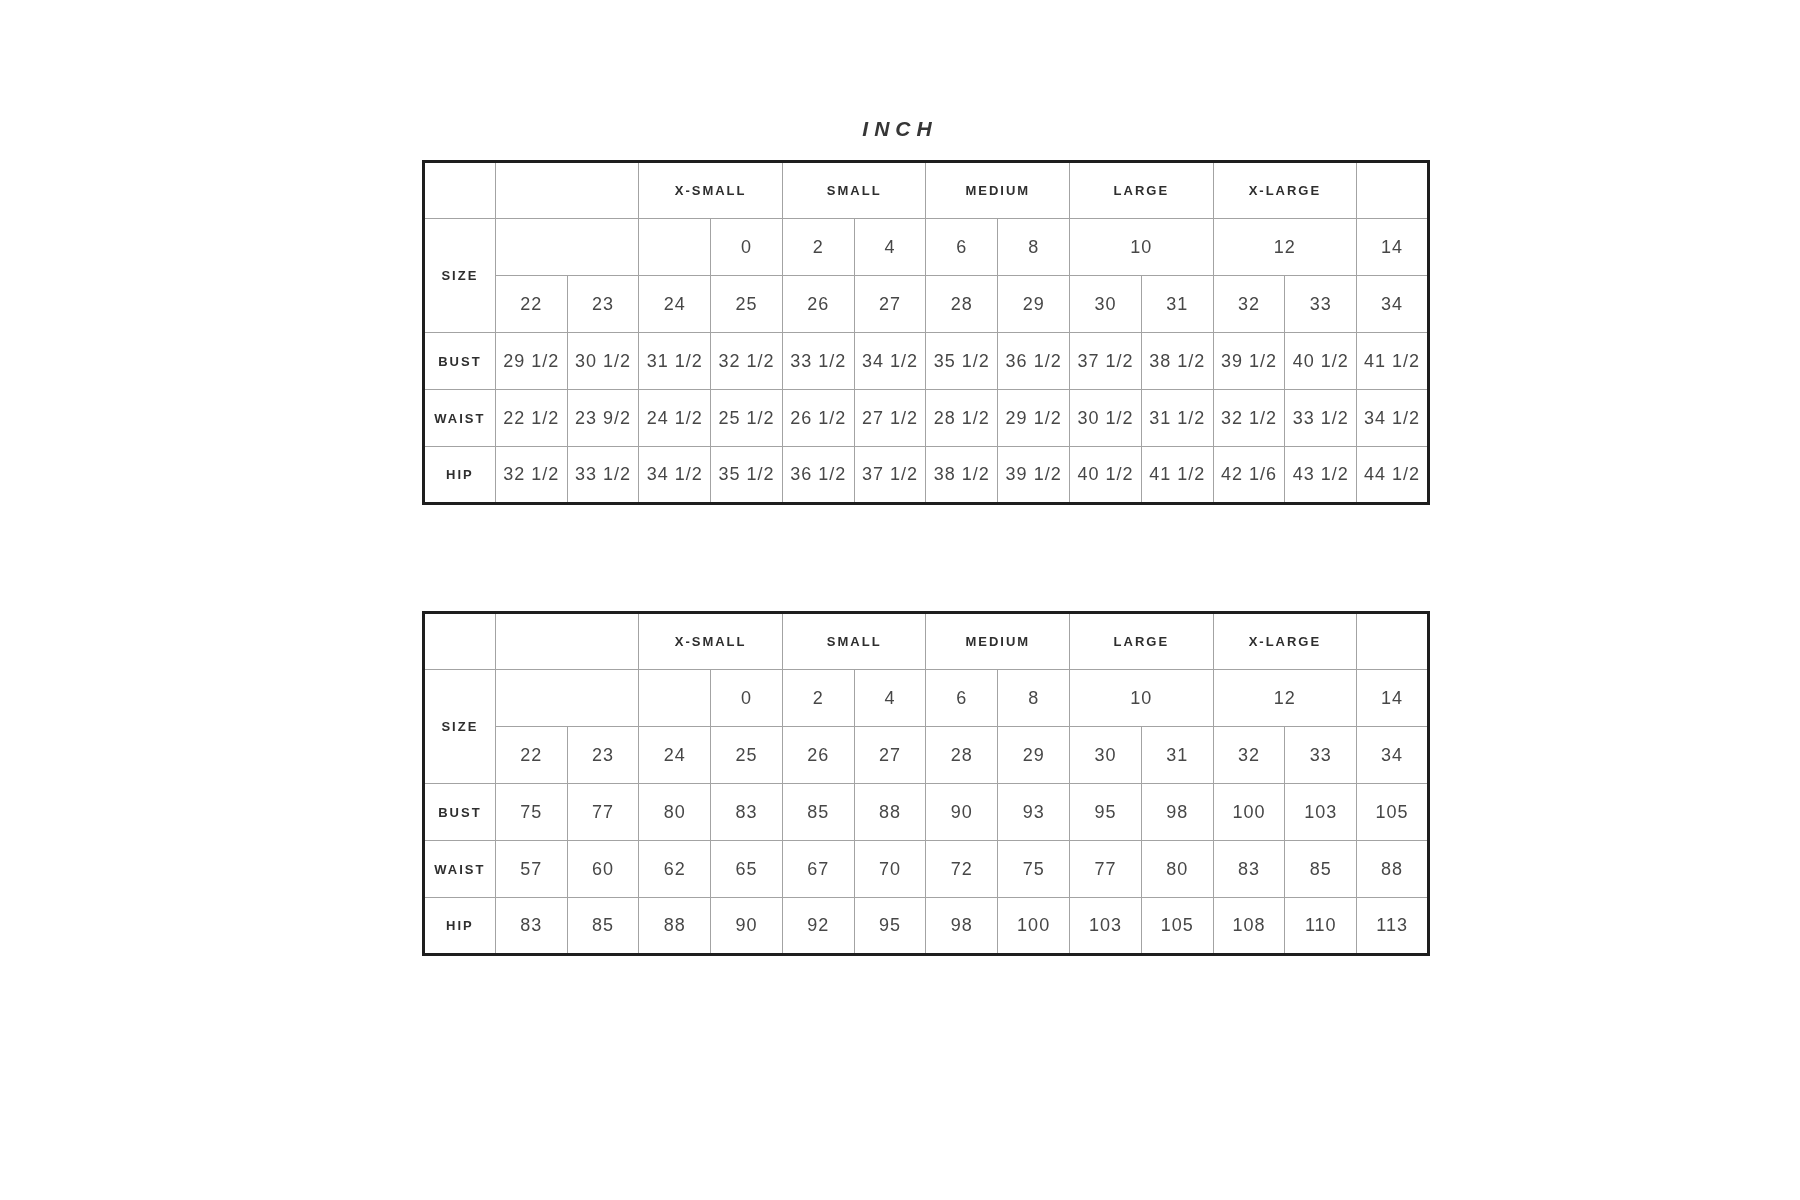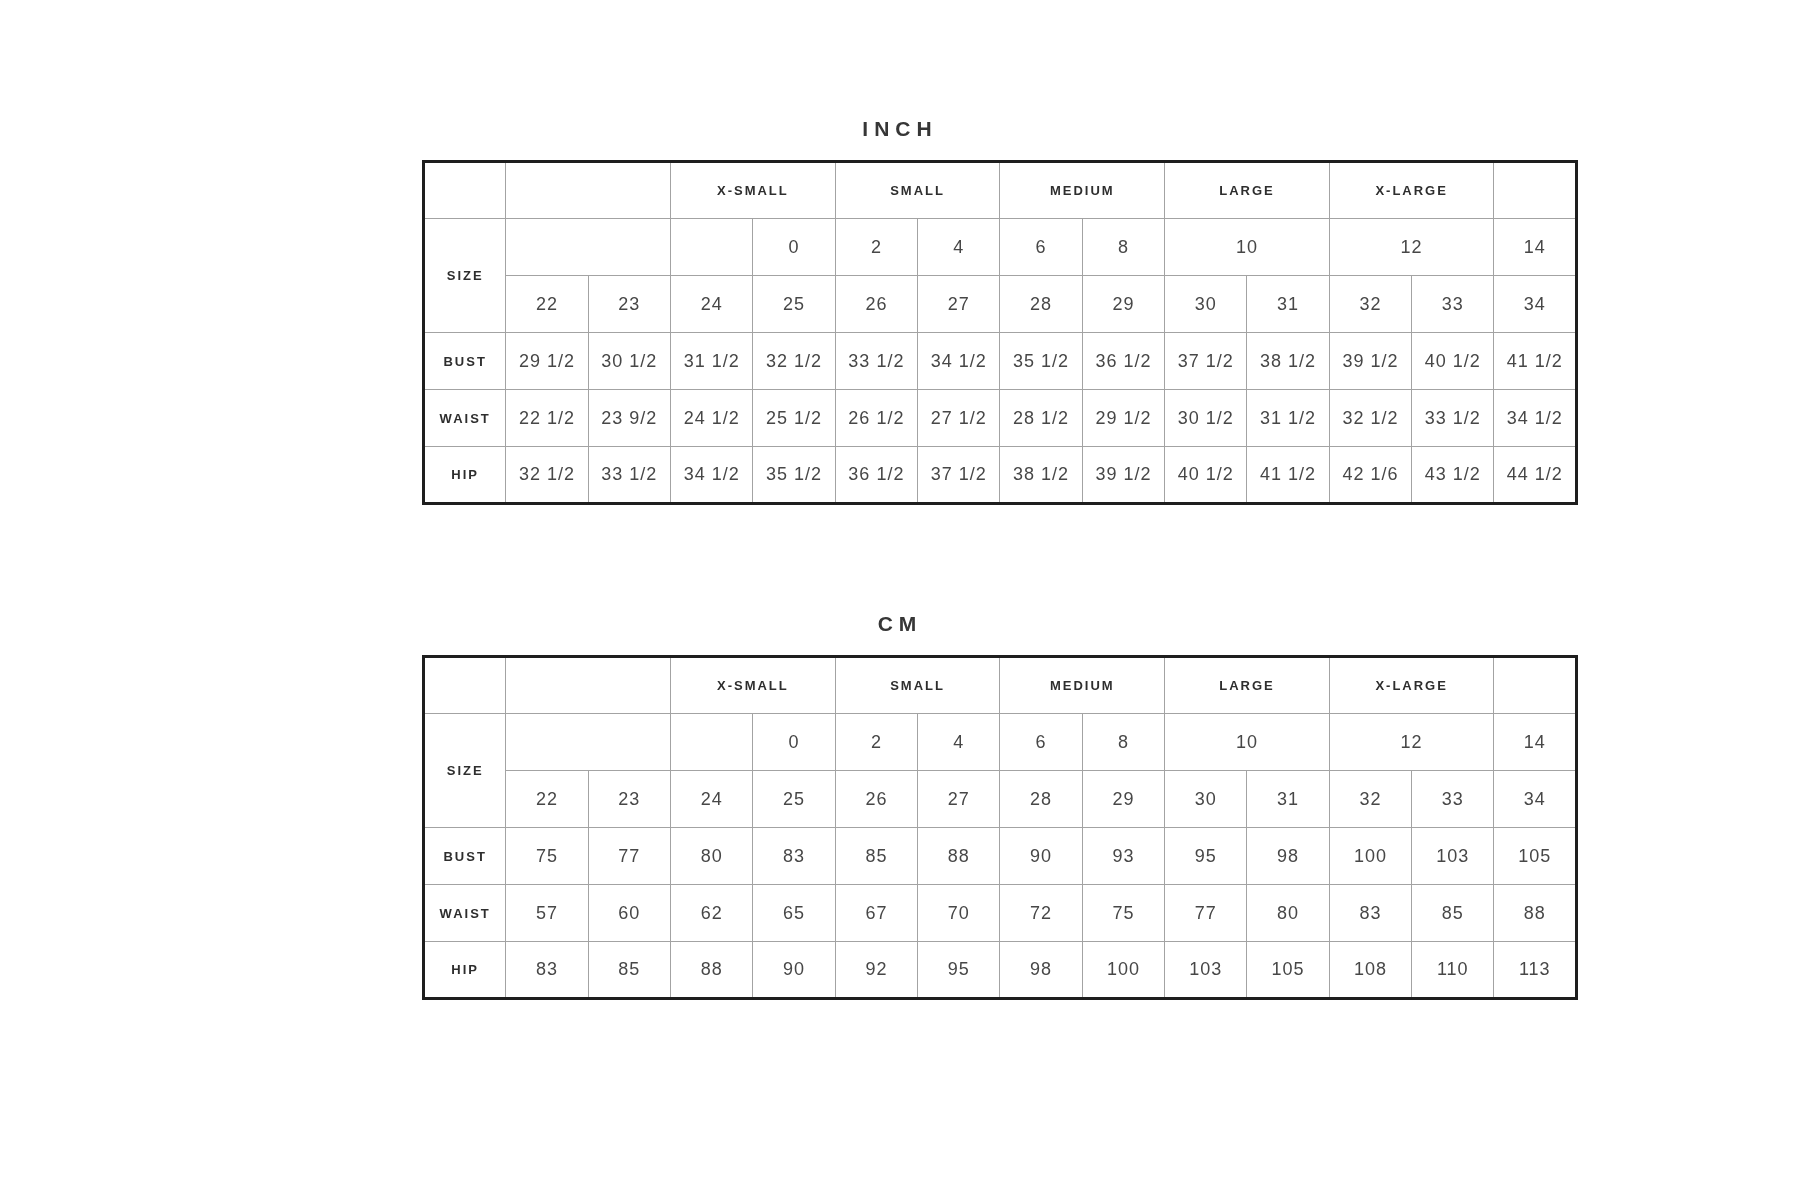--- a/index.html
+++ b/index.html
@@ -8,24 +8,25 @@
 
   .sheet { width: 956px; margin: 0 auto; padding-top: 116px; }
 
   .chart-title {
     text-align: center;
     font-size: 21px;
     font-weight: bold;
     letter-spacing: 6px;
     color: #363636;
     line-height: 26px;
+    font-style: italic;
   }
 
   .size-table {
-    width: 1156px;
+    width: 1008px;
     table-layout: fixed;
     border-collapse: collapse;
     border: 3px solid #1e1e1e;
     margin-top: 18px;
     background: #ffffff;
   }
   .size-table td {
     border: 1px solid #a3a3a3;
     height: 57px;
     text-align: center;
@@ -166,21 +167,20 @@
         <td class="v">41 1/2</td>
         <td class="v">42 1/6</td>
         <td class="v">43 1/2</td>
         <td class="v">44 1/2</td>
       </tr>
     </tbody>
       </table>
   </div>
 
   <div class="chart second">
-    <h2 class="chart-title">CM</h2>
     <table class="size-table">
       <colgroup>
         <col>
           <col>
           <col>
           <col>
           <col>
           <col>
           <col>
           <col>

